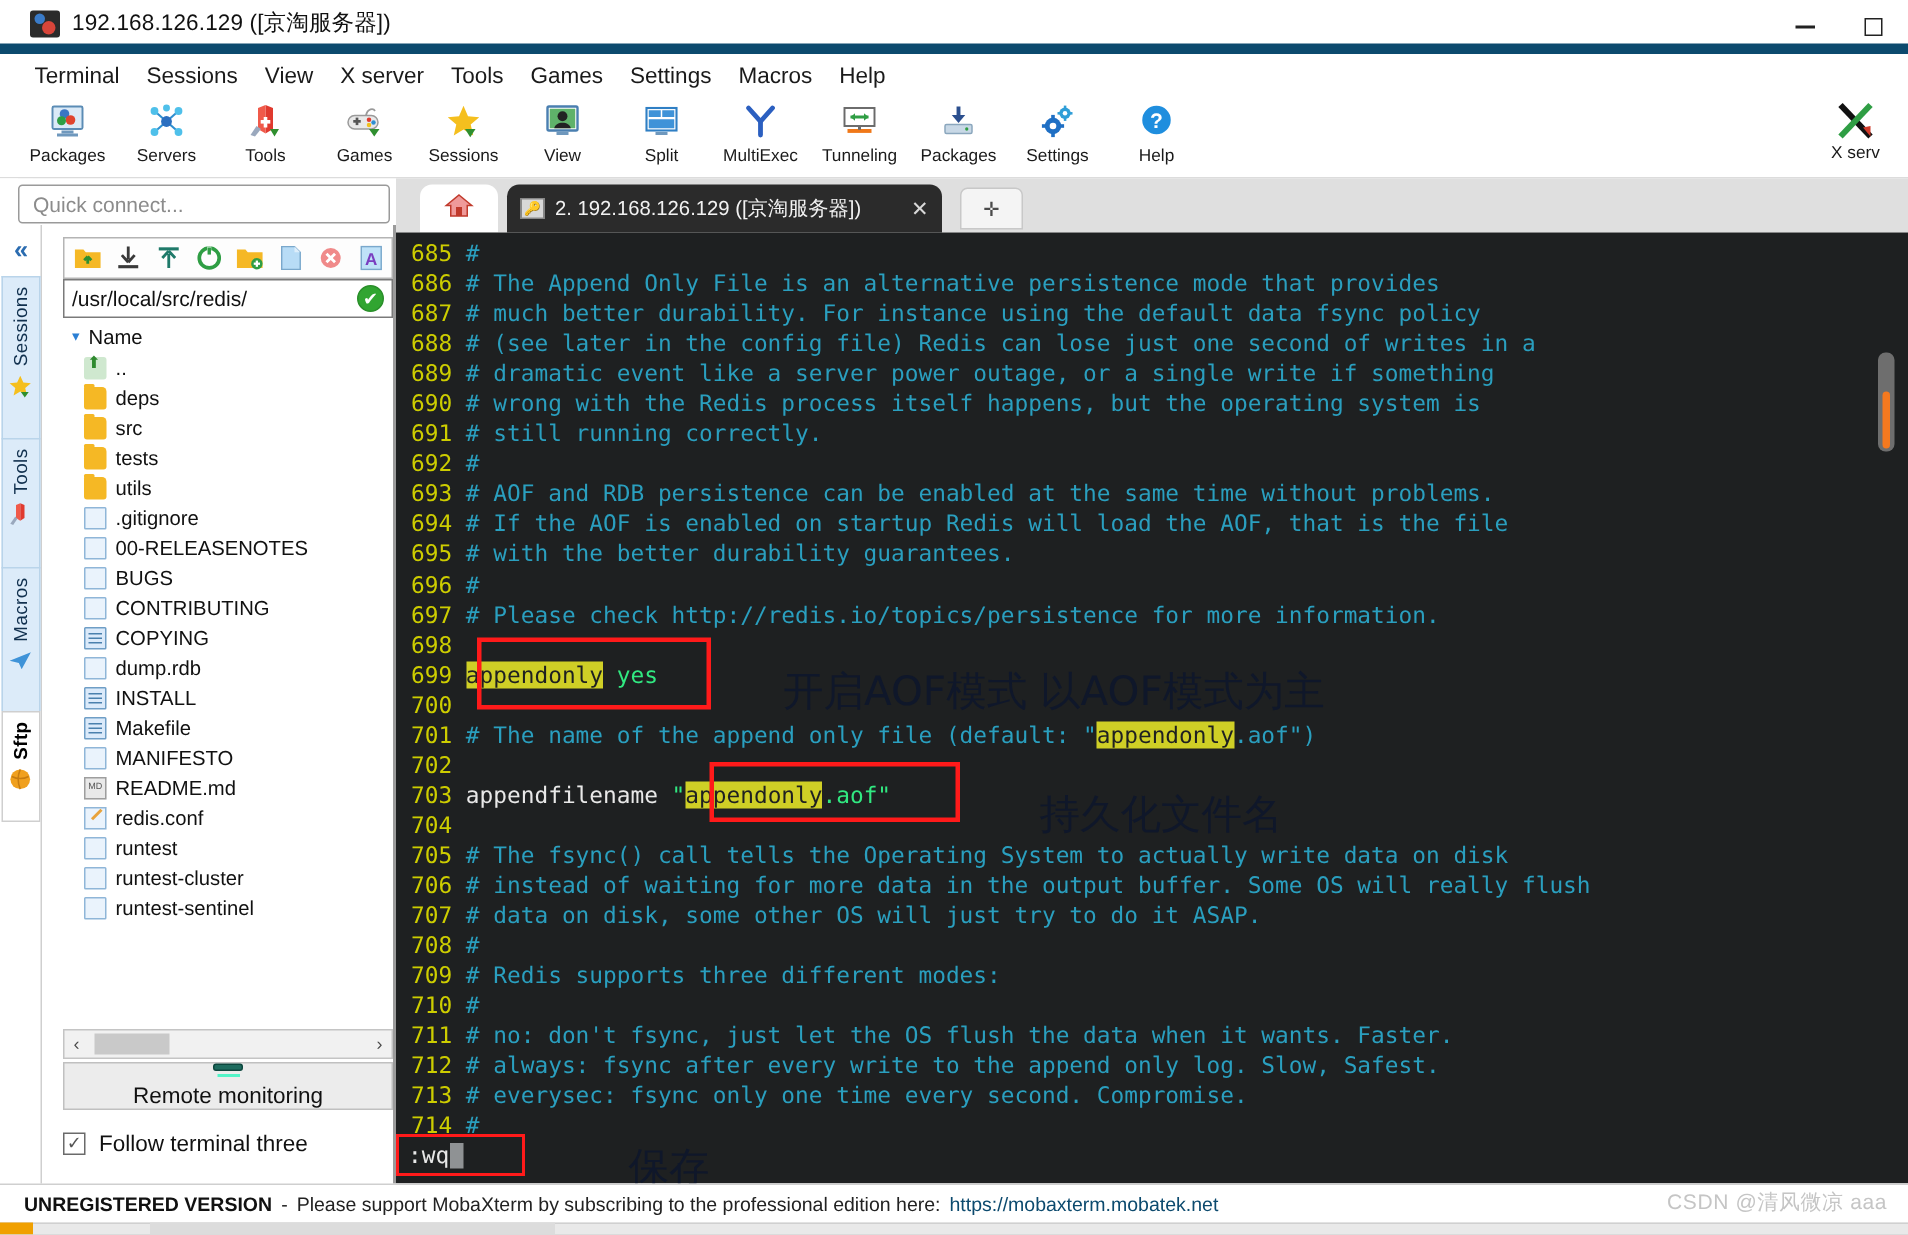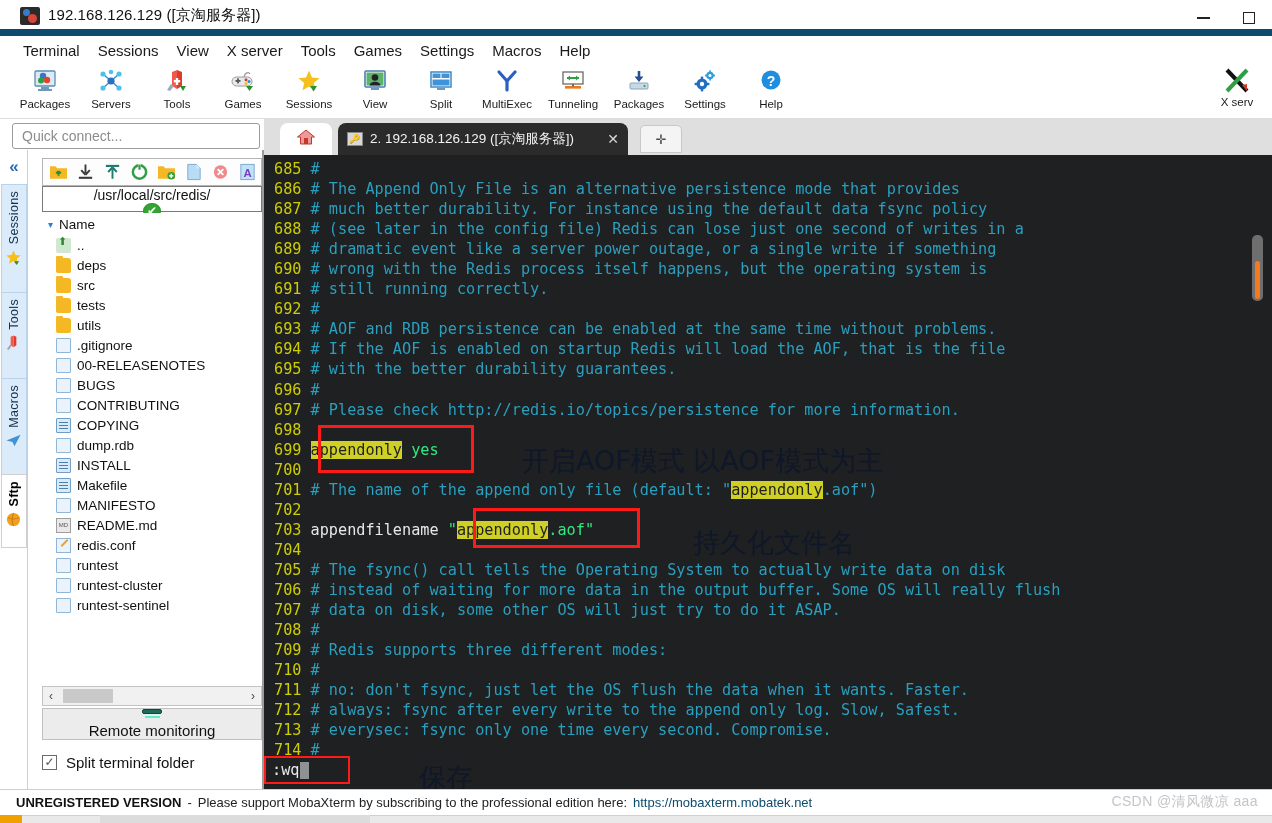--- a/index.html
+++ b/index.html
@@ -121,21 +121,21 @@
   .sftp-toolbar {
     position: absolute; left: 14px; top: 8px; width: 220px; height: 28px;
     border: 1px solid #b4b4b4; background: #fdfdfd;
     display: flex; align-items: center; gap: 2px; padding-left: 3px;
   }
   .sf-ico { width: 25px; height: 24px; display:flex; align-items:center; justify-content:center; }
   .sftp-path {
     position: absolute; left: 14px; top: 36px; width: 220px; height: 26px;
     border: 1px solid #7a7a7a; background: #fff;
     display:flex; align-items:center; justify-content: space-between;
-    padding: 0 5px 0 5px; font-size: 14px; color: #111; flex-direction: column;
+    padding: 0 5px 0 5px; font-size: 14px; color: #111;
   }
   .ok-circle {
     width: 18px; height: 18px; border-radius: 50%; background: #31a531;
     color: #fff; font-size: 12px; display:flex; align-items:center; justify-content:center;
     border: 1px solid #2a8f2a;
   }
   .file-hdr {
     position: absolute; left: 14px; top: 63px; width: 220px; height: 22px;
     display:flex; align-items:center; gap: 6px; padding-left: 6px;
     font-size: 13.5px; color: #111; background:#fff;
@@ -739,21 +739,21 @@
       <span class="hs-arrow">›</span>
     </div>
 
     <div class="remote-mon">
       <span class="mon-ico"></span>
       <span>Remote monitoring</span>
     </div>
 
     <div class="follow-row">
       <span class="chk">✓</span>
-      <span>Split terminal folder</span>
+      <span>Follow terminal three</span>
     </div>
   </div>
 
   <div class="tabbar">
     <div class="home-tab">
       <span>
         <svg width="20" height="18" viewBox="0 0 20 18">
           <path d="M10 2 L18.5 9 H15.5 V16 H4.5 V9 H1.5 Z" fill="#ef9a9a" stroke="#c0392b" stroke-width="1"></path>
           <rect x="8" y="10" width="4" height="6" fill="#c0392b"></rect>
         </svg>

